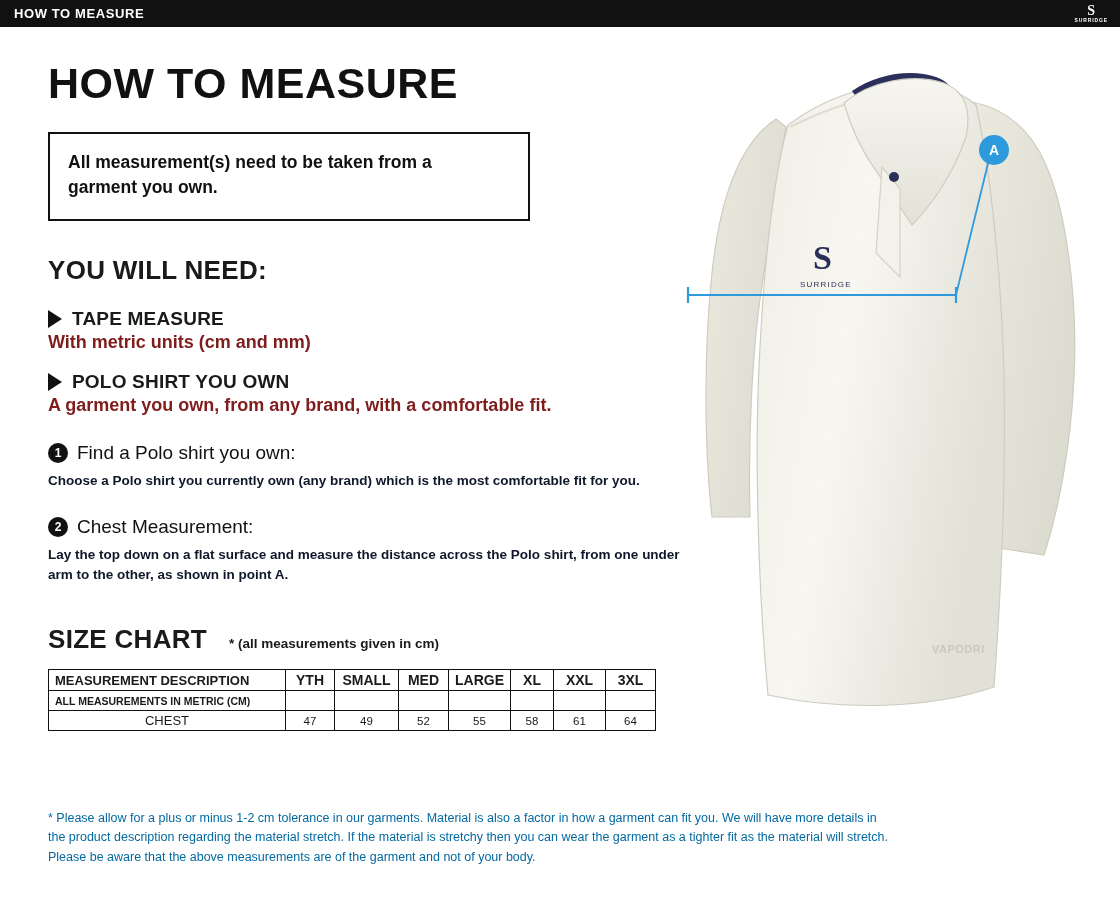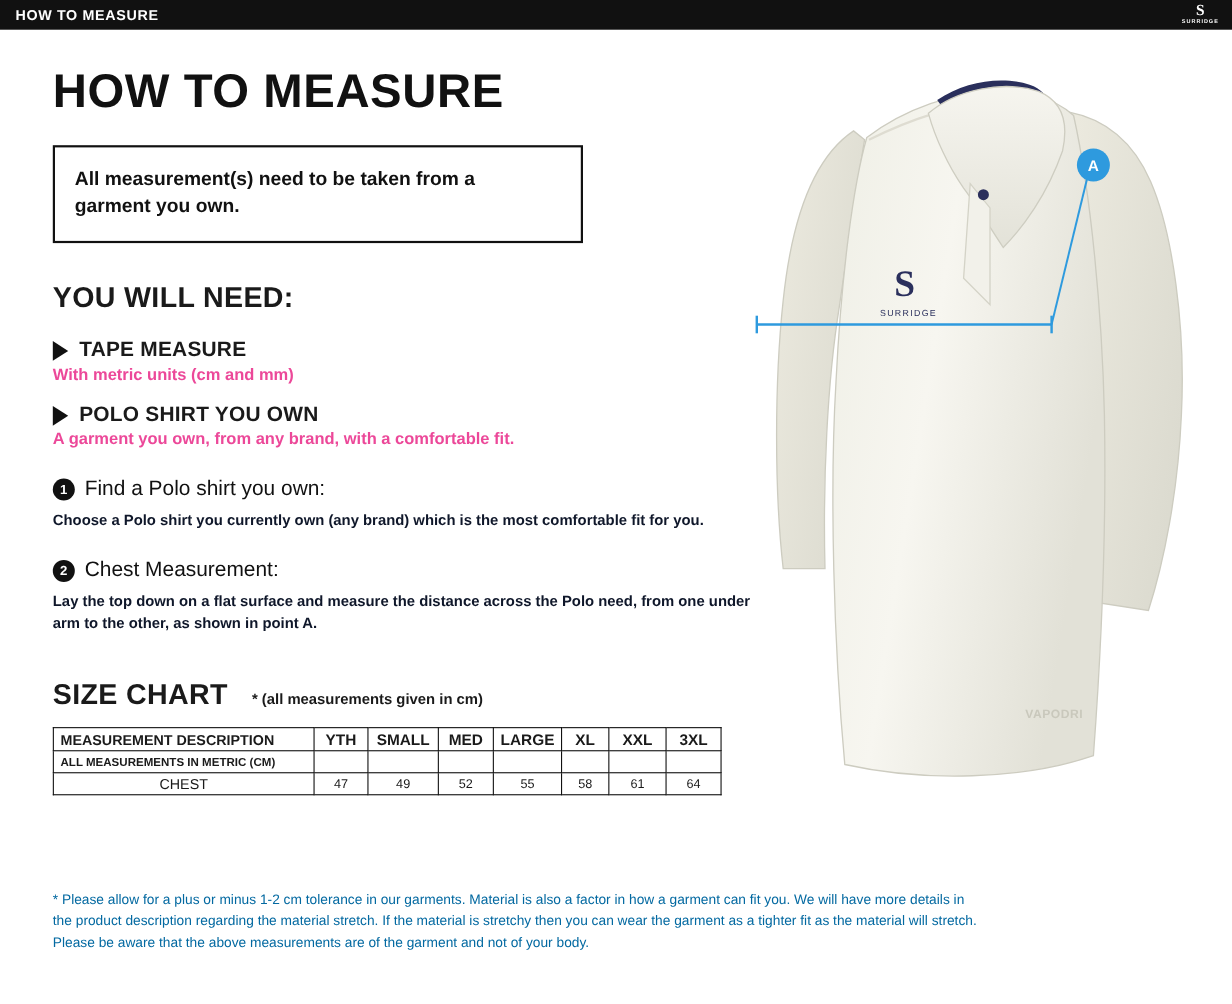--- a/index.html
+++ b/index.html
@@ -102,24 +102,24 @@
     border-top: 9px solid transparent;
     border-bottom: 9px solid transparent;
     display: inline-block;
   }
   .need-title {
     font-size: 19px;
     font-weight: bold;
     letter-spacing: 0.2px;
   }
   .need-sub {
-    font-size: 15px;
+    font-size: 18px;
     font-weight: bold;
     margin-top: 2px;
-    color: #ec4899;
+    color: #7f1d1d;
   }
 
   .step { margin-top: 26px; }
   .step-head {
     display: flex;
     align-items: center;
     gap: 9px;
   }
   .step-num {
     width: 20px; height: 20px;
@@ -283,21 +283,21 @@
         <span class="step-title">Find a Polo shirt you own:</span>
       </div>
       <div class="step-body">Choose a Polo shirt you currently own (any brand) which is the most comfortable fit for you.</div>
     </div>
 
     <div class="step">
       <div class="step-head">
         <span class="step-num">2</span>
         <span class="step-title">Chest Measurement:</span>
       </div>
-      <div class="step-body">Lay the top down on a flat surface and measure the distance across the Polo need, from one under arm to the other, as shown in point A.</div>
+      <div class="step-body">Lay the top down on a flat surface and measure the distance across the Polo shirt, from one under arm to the other, as shown in point A.</div>
     </div>
 
     <div class="sizechart-head">
       <span class="sizechart-title">SIZE CHART</span>
       <span class="sizechart-note">* (all measurements given in cm)</span>
     </div>
 
     <table class="size-table">
       <thead>
         <tr>

